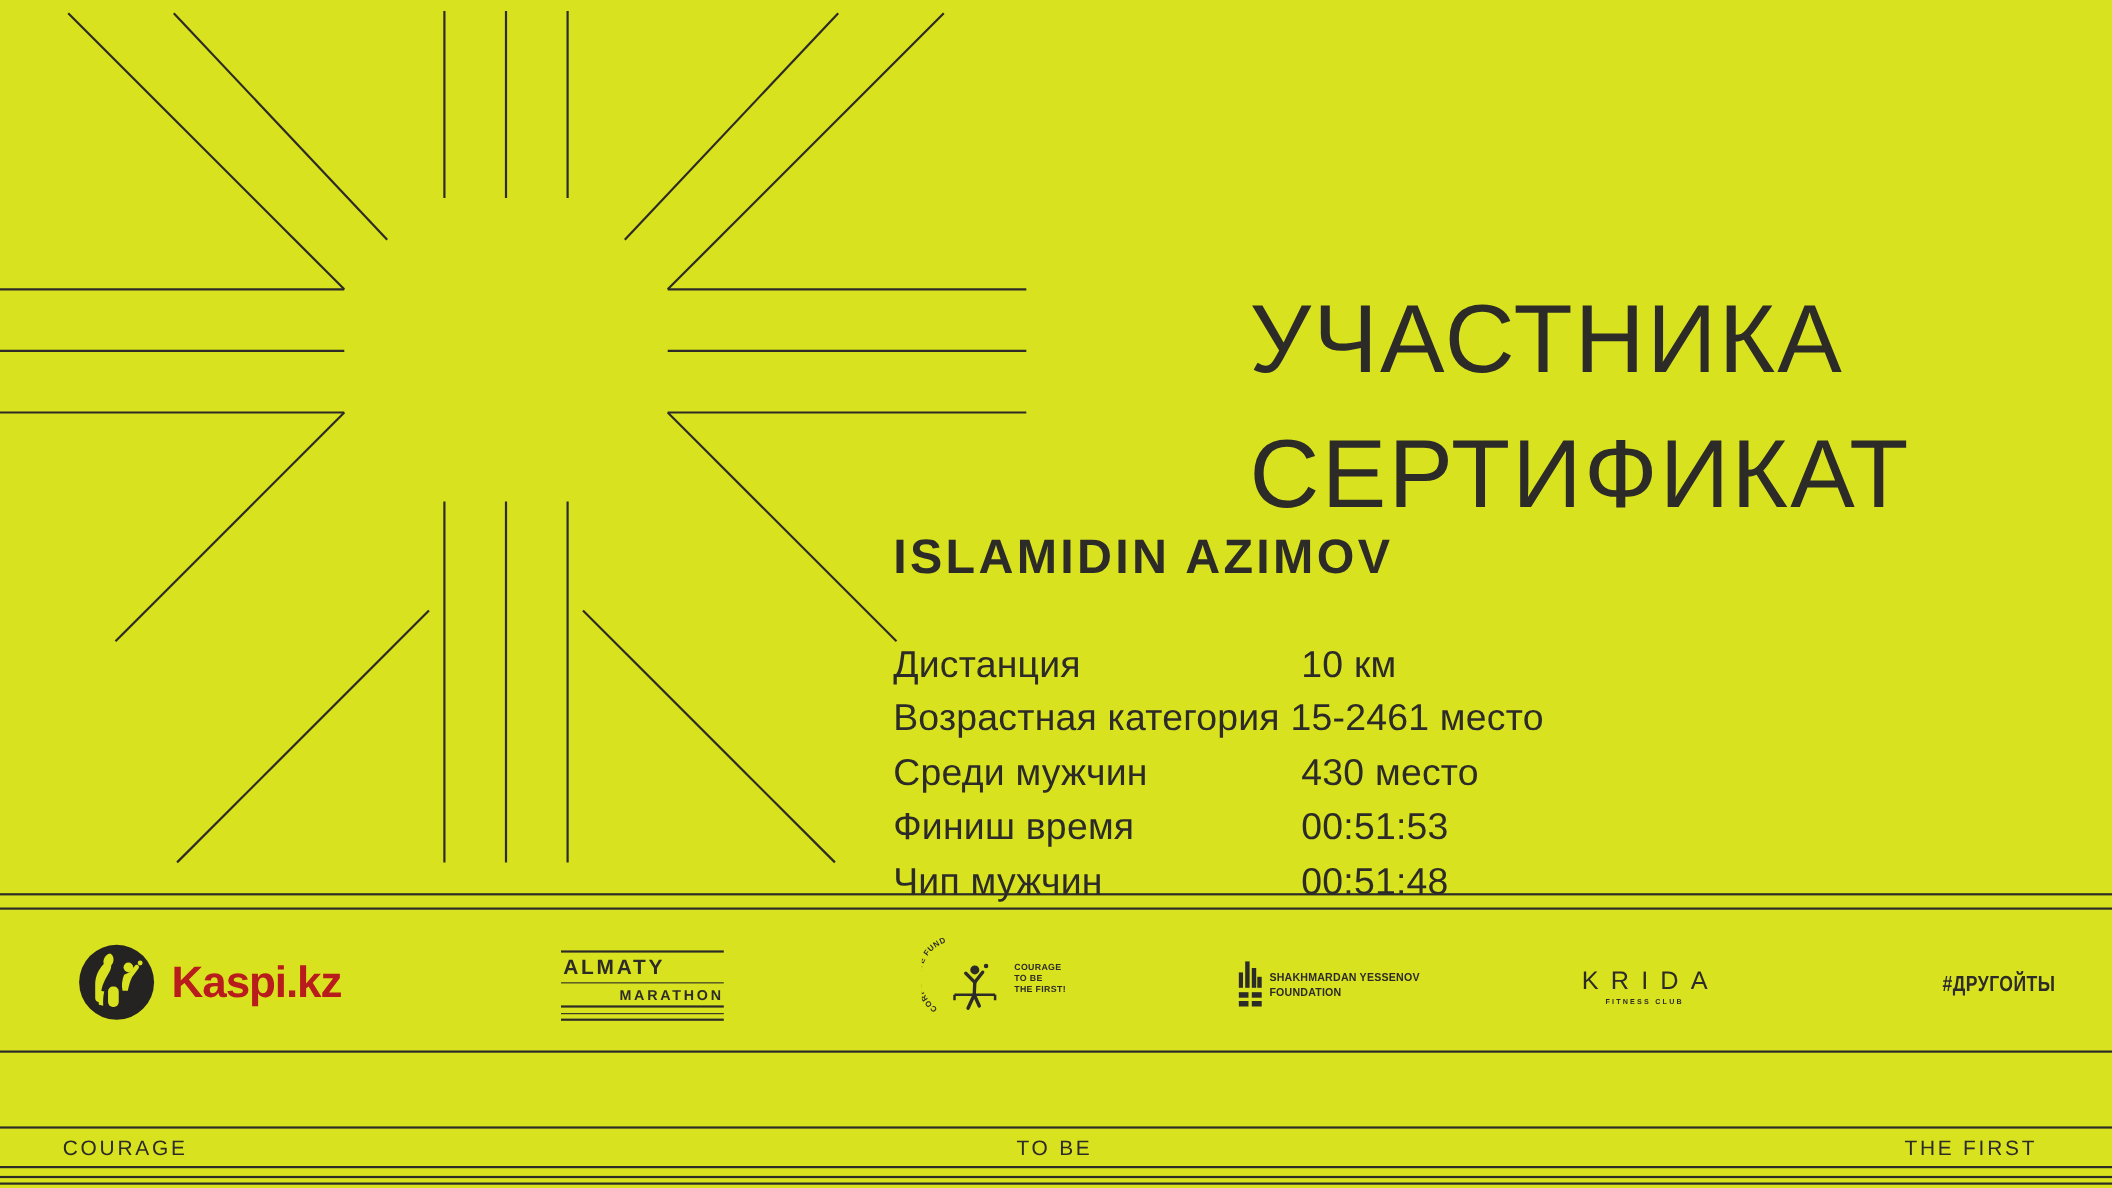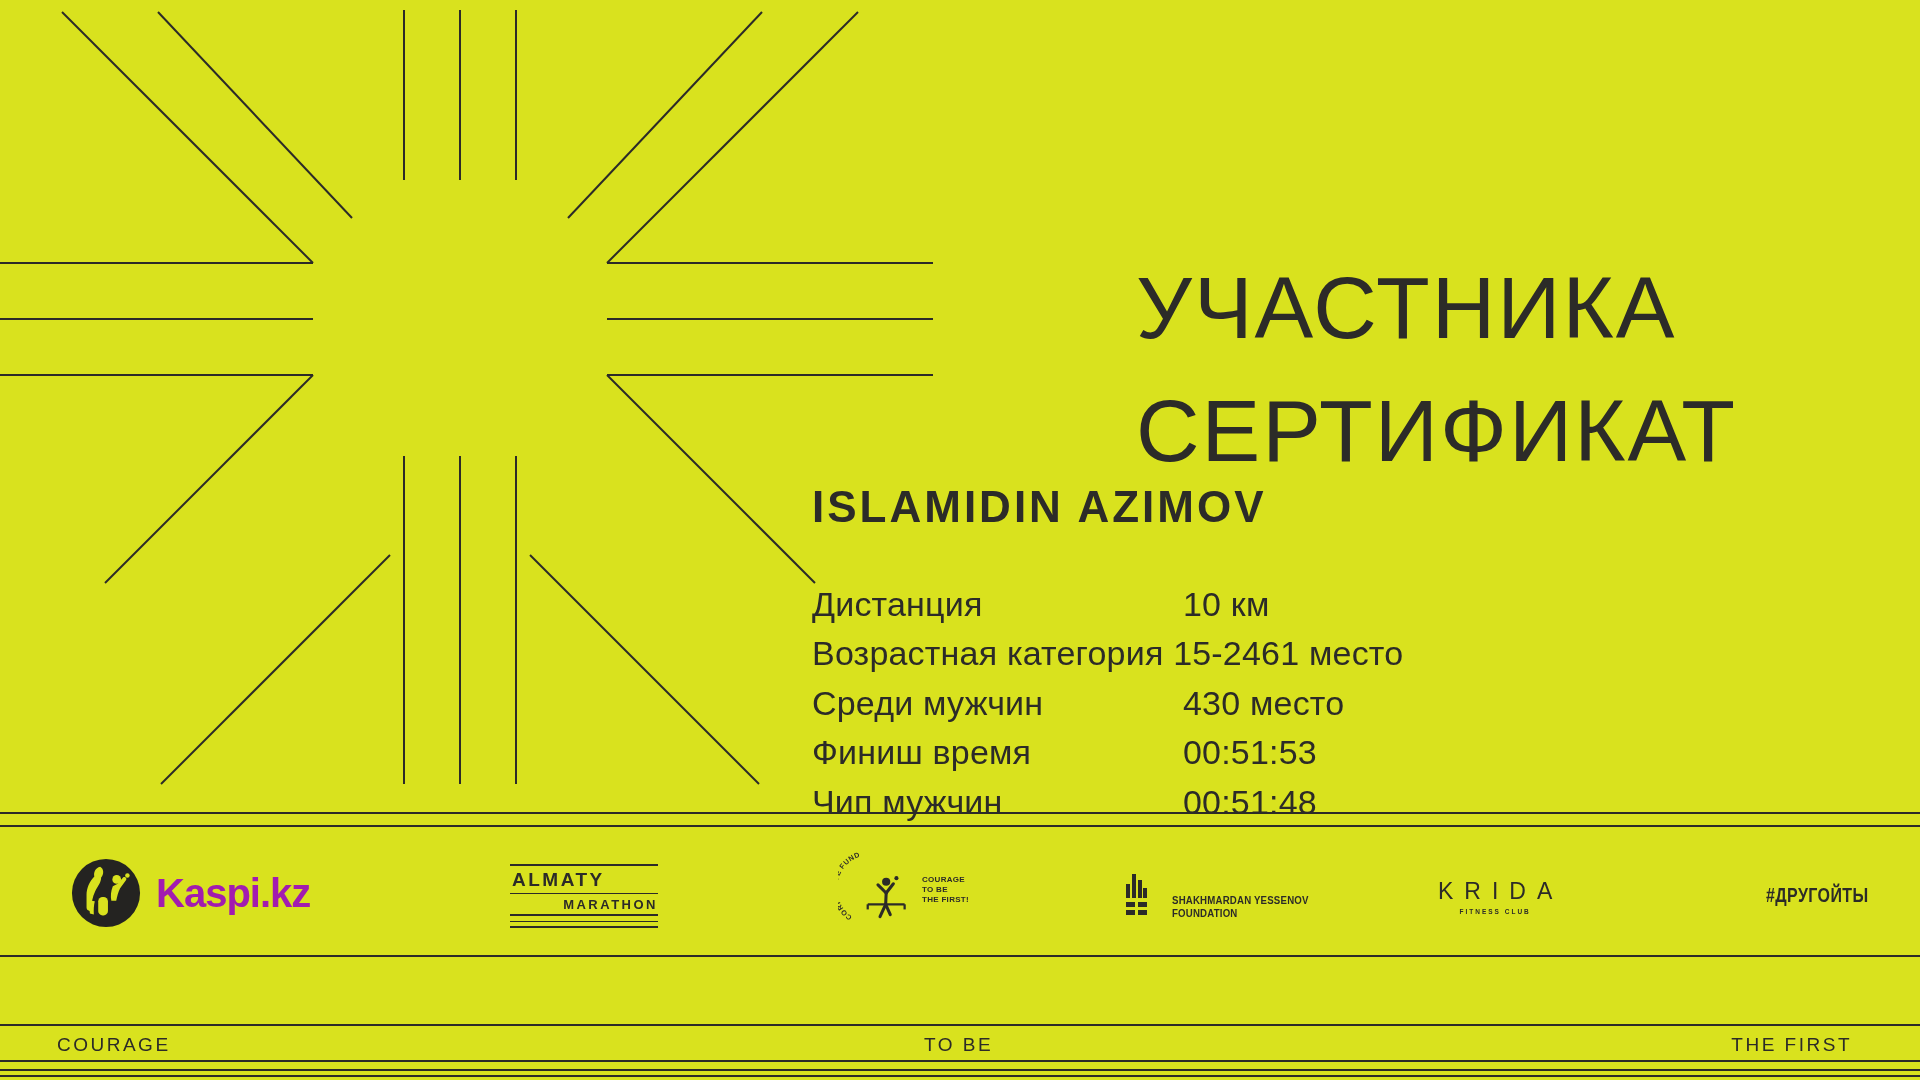--- a/index.html
+++ b/index.html
@@ -22,30 +22,30 @@
     position:absolute;left:812px;top:482px;
     font-size:44px;font-weight:700;letter-spacing:3px;white-space:nowrap;
   }
   .stats{position:absolute;left:812px;top:574px;width:780px;}
   .stat-row{display:flex;height:49.5px;align-items:flex-end;font-size:34px;letter-spacing:.2px;}
   .stat-label{flex:0 0 371px;white-space:nowrap;}
   .stat-value{white-space:nowrap;}
   .rule{position:absolute;left:0;width:1920px;height:2px;background:#2c2b28;}
   
   .kaspi{position:absolute;left:70px;top:856px;display:flex;align-items:center;gap:14px;height:74px;}
-  .kaspi-word{font-size:40px;font-weight:700;letter-spacing:-1px;color:#a21caf;white-space:nowrap;}
+  .kaspi-word{font-size:40px;font-weight:700;letter-spacing:-1px;color:#b91c1c;white-space:nowrap;}
   .almaty{position:absolute;left:510px;top:864px;width:148px;font-weight:700;}
   .am-line{height:1.5px;background:#2c2b28;}
   .am-t1{font-size:19px;letter-spacing:2.5px;padding:3px 0 2px 2px;}
   .am-t2{font-size:13px;letter-spacing:2.5px;padding:3px 0 2px 0;text-align:right;}
   .am-gap1{margin-top:5px;}
   .am-gap2{margin-top:4px;}
   .fund{position:absolute;left:838px;top:851px;display:flex;align-items:center;}
   .fund-lines{font-size:8px;font-weight:700;line-height:10px;letter-spacing:.3px;margin-left:2px;margin-top:-4px;white-space:nowrap;}
-  .yessenov{position:absolute;left:1126px;top:872px;display:flex;gap:24px;align-items:flex-end;}
+  .yessenov{position:absolute;left:1126px;top:872px;display:flex;gap:6px;align-items:center;}
   .yes-text{font-size:10.5px;font-weight:700;line-height:13px;letter-spacing:.2px;white-space:nowrap;transform:scaleX(.92);transform-origin:left;}
   .krida{position:absolute;left:1438px;top:878px;text-align:center;}
   .krida-name{font-size:23px;letter-spacing:11px;font-weight:400;white-space:nowrap;margin-right:-11px;}
   .krida-sub{font-size:6.5px;letter-spacing:2px;font-weight:700;margin-top:3px;}
   .hashtag{position:absolute;left:1766px;top:884px;font-size:20px;font-weight:700;letter-spacing:.5px;transform:scaleX(.8);transform-origin:left;white-space:nowrap;}
   .footer-text{position:absolute;top:1034px;font-size:19px;letter-spacing:2.5px;font-weight:400;white-space:nowrap;}
   .ft-left{left:57px;}
   .ft-center{left:50%;transform:translateX(-52%);}
   .ft-right{right:68px;}
 </style>

